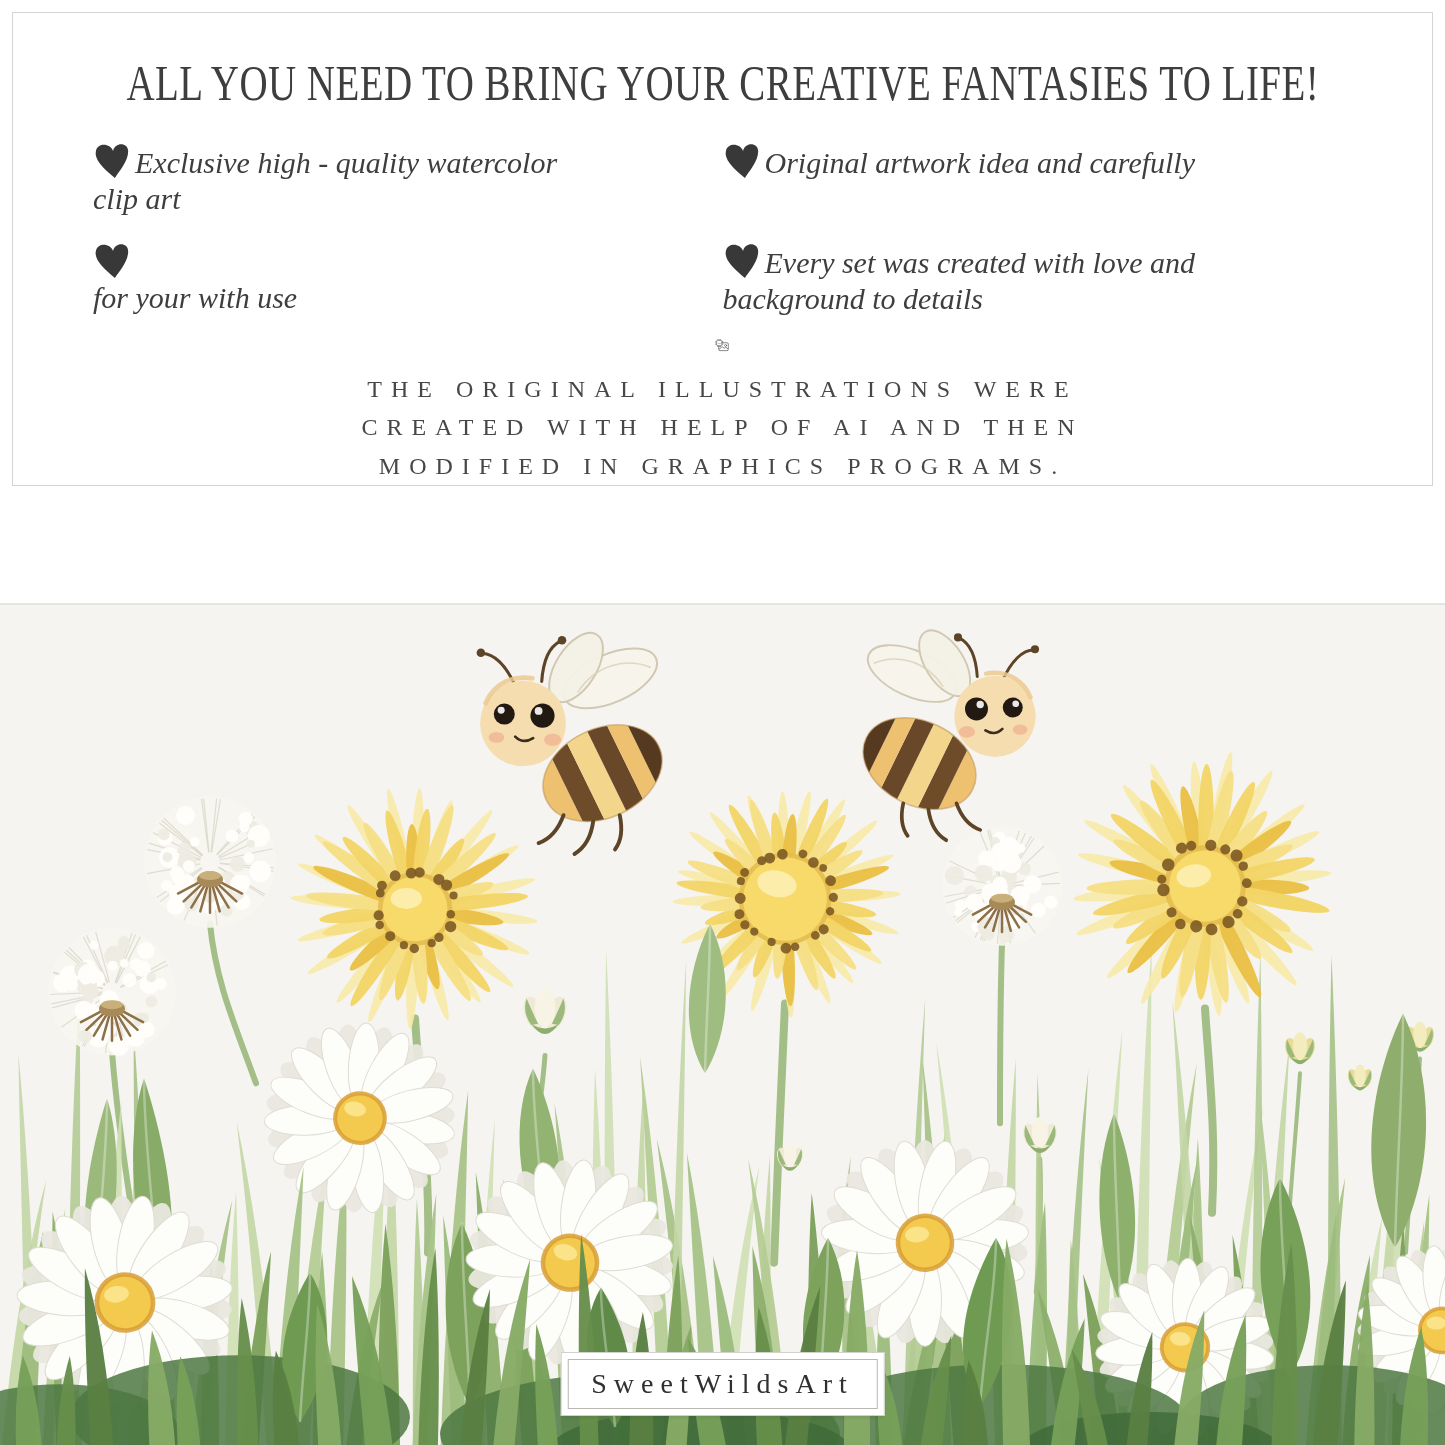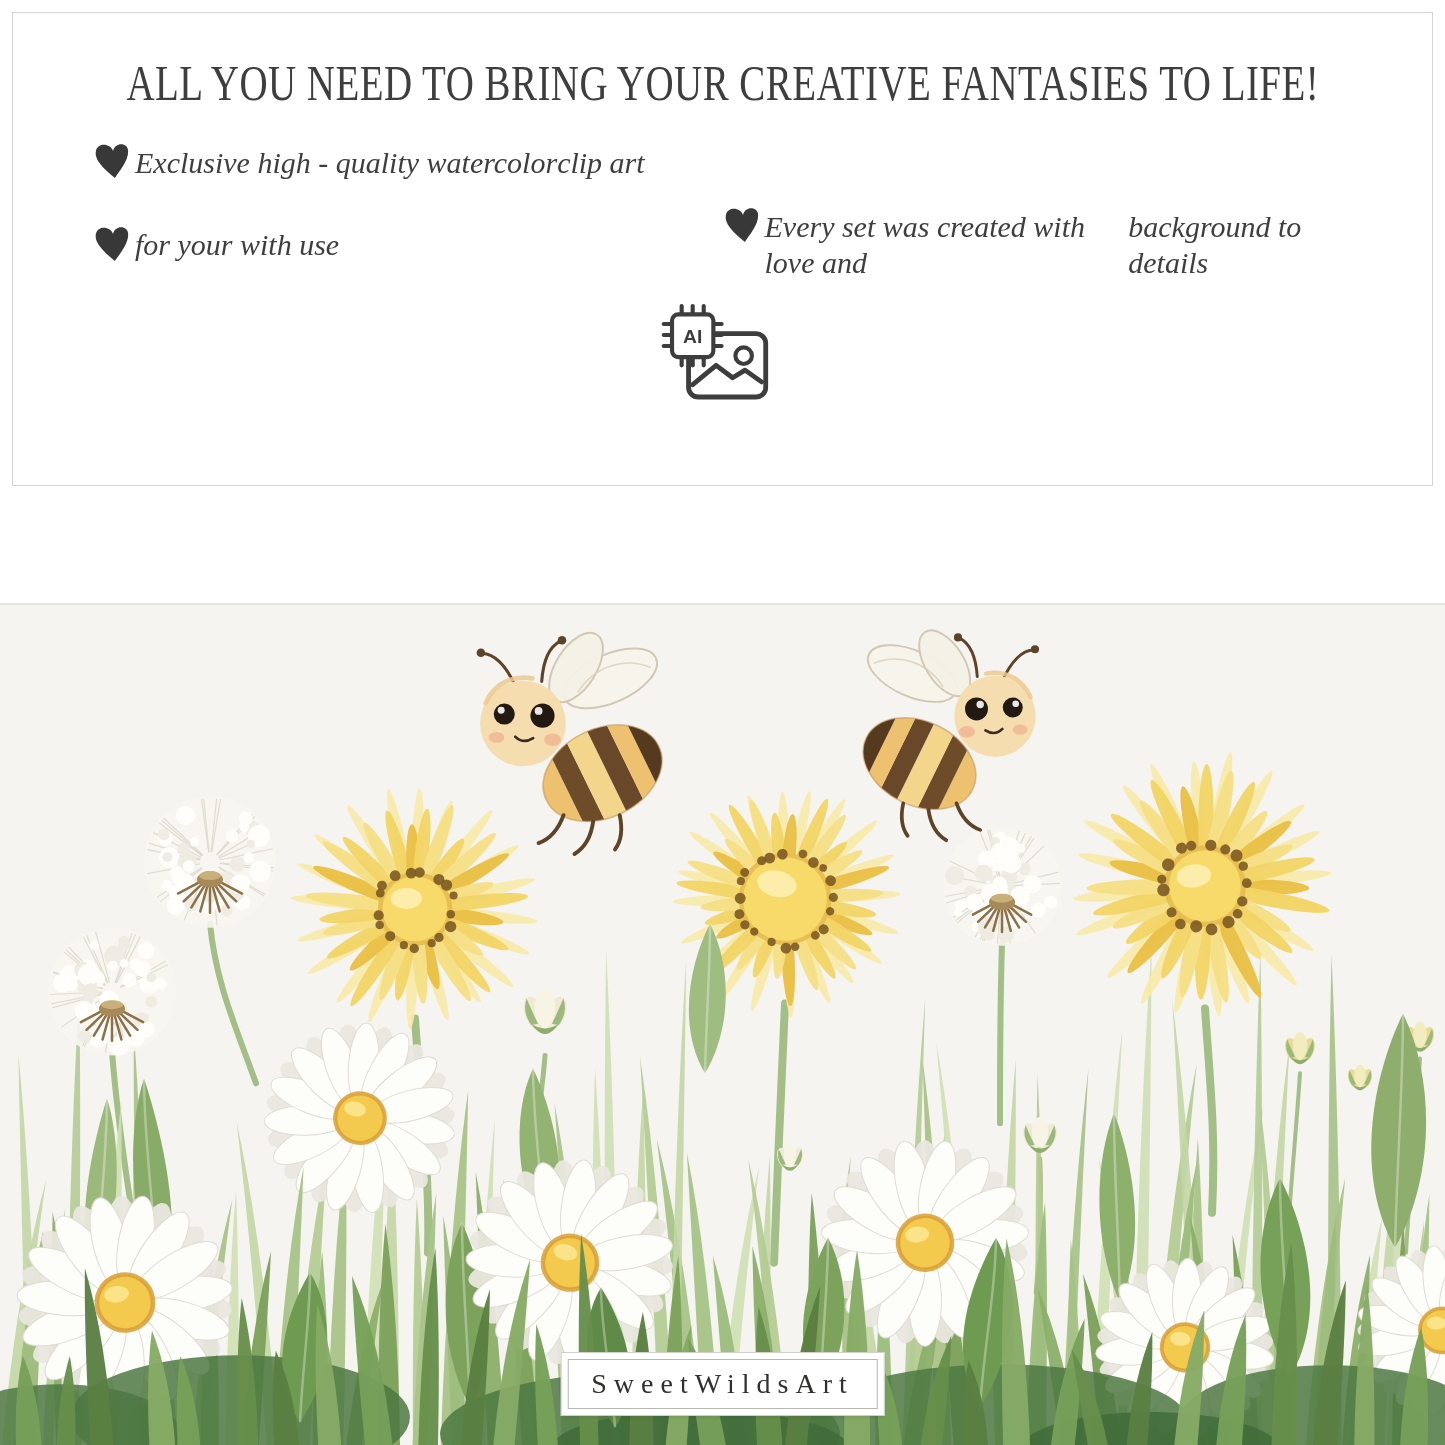--- a/index.html
+++ b/index.html
@@ -7,21 +7,21 @@
           font-family:"Liberation Serif",serif;overflow:hidden;}
 
   
   .info-panel{position:absolute;left:12px;top:12px;right:12px;height:474px;
               border:1px solid #d6d4d1;background:#ffffff;box-sizing:border-box;
               display:flex;flex-direction:column;align-items:center;}
   .headline{margin:46px 0 0;font-size:41px;font-weight:500;color:#3e3e3e;
             letter-spacing:.5px;white-space:nowrap;transform:scale(.95,1.22);}
   .features{margin-top:38px;width:100%;display:grid;grid-template-columns:1fr 1fr;
             row-gap:28px;padding:0 80px;box-sizing:border-box;}
-  .feature{display:flex;align-items:center;}
+  .feature{display:flex;flex-direction:column;align-items:flex-start;}
   .f-line1{display:flex;align-items:flex-start;justify-content:center;
            font-style:italic;font-size:30px;color:#3e3e3e;line-height:1.2;}
   .heart-svg{width:40px;height:40px;margin:-5px 2px 0 0;flex:none;transform:rotate(-6deg);}
   .f-line2{font-style:italic;font-size:30px;color:#3e3e3e;line-height:1.2;}
   .ai-badge{margin-top:22px;width:124px;height:104px;}
   .disclaimer{margin:18px 0 0;text-align:center;font-size:24px;letter-spacing:9px;
               line-height:1.6;color:#474747;}
   .disclaimer span{display:block;}
 
   
@@ -49,20 +49,26 @@
         <div class="f-line1">
           <svg class="heart-svg" viewBox="0 0 40 40">
             <path d="M21 11 C19 3 7 1 4 9 C1 17 9 27 20 38 C25 32 35 23 36 13 C37 4 24 2 21 11 Z" fill="#383838"></path>
           </svg>
           <span>Exclusive high - quality watercolor</span>
         </div>
         <div class="f-line2">clip art</div>
       </div>
 
       <div class="feature">
+        <div class="f-line1">
+          <svg class="heart-svg" viewBox="0 0 40 40">
+            <path d="M21 11 C19 3 7 1 4 9 C1 17 9 27 20 38 C25 32 35 23 36 13 C37 4 24 2 21 11 Z" fill="#383838"></path>
+          </svg>
+          <span>Original artwork idea and carefully</span>
+        </div>
       </div>
 
       <div class="feature">
         <div class="f-line1">
           <svg class="heart-svg" viewBox="0 0 40 40">
             <path d="M21 11 C19 3 7 1 4 9 C1 17 9 27 20 38 C25 32 35 23 36 13 C37 4 24 2 21 11 Z" fill="#383838"></path>
           </svg>
         </div>
         <div class="f-line2">for your with use</div>
       </div>
@@ -96,20 +102,25 @@
           <line x1="4" y1="46" x2="14" y2="46"></line>
           <line x1="4" y1="62" x2="14" y2="62"></line>
         <line x1="78" y1="30" x2="88" y2="30"></line>
           <line x1="78" y1="46" x2="88" y2="46"></line>
           <line x1="78" y1="62" x2="88" y2="62"></line>
       </g>
       <rect x="16" y="16" width="60" height="62" rx="9" fill="#ffffff" stroke="#3d3d3d" stroke-width="6"></rect>
       <text x="46" y="57" text-anchor="middle" font-family="Liberation Sans, sans-serif" font-size="28" font-weight="bold" fill="#3d3d3d">AI</text>
     </svg>
 
+    <p class="disclaimer">
+      <span>THE ORIGINAL ILLUSTRATIONS WERE</span>
+      <span>CREATED WITH HELP OF AI AND THEN</span>
+      <span>MODIFIED IN GRAPHICS PROGRAMS.</span>
+    </p>
 
   </section>
 
   <section class="art">
     <svg id="art" viewBox="0 0 1445 845" preserveAspectRatio="none">
       <rect x="0" y="0" width="1445" height="845" fill="#f6f4f1"></rect>
     <g>
           <path d="M415,415 C422,520 430,570 428,650" stroke="#9eba80" stroke-width="8" fill="none" stroke-linecap="round" opacity="0.95"></path>
           <path d="M785,400 C780,500 778,565 774,660" stroke="#9eba80" stroke-width="8" fill="none" stroke-linecap="round" opacity="0.95"></path>
           <path d="M1205,405 C1210,480 1216,530 1212,610" stroke="#9eba80" stroke-width="8" fill="none" stroke-linecap="round" opacity="0.95"></path>

